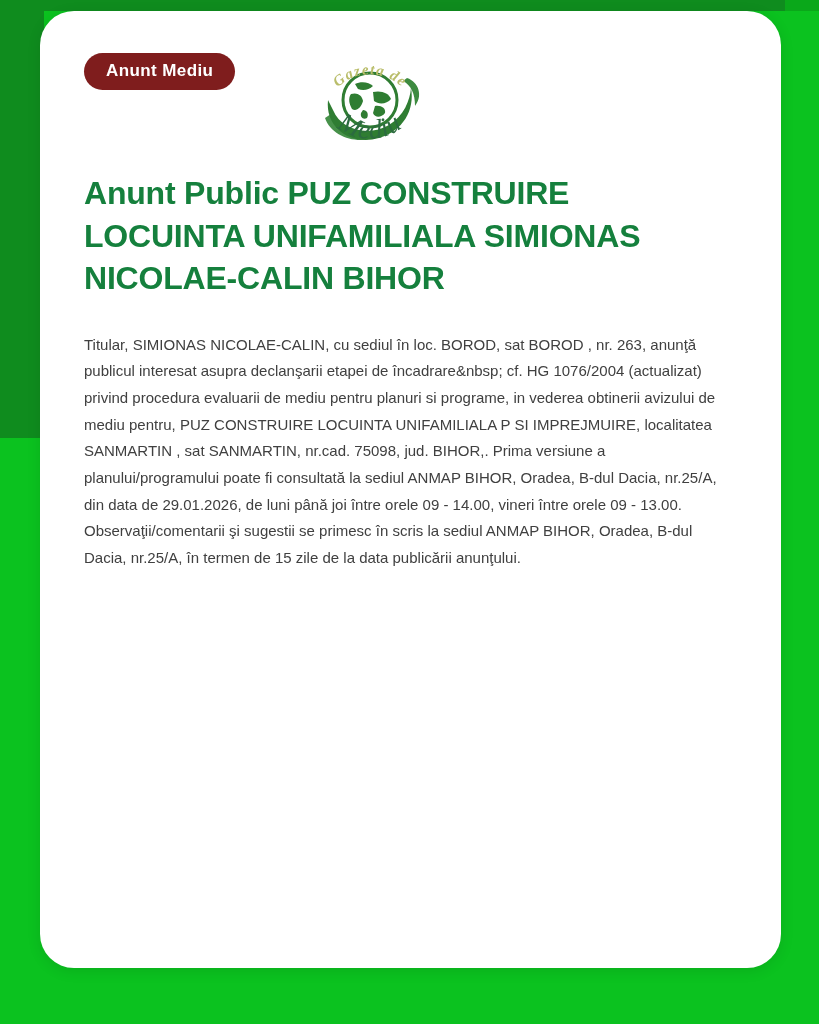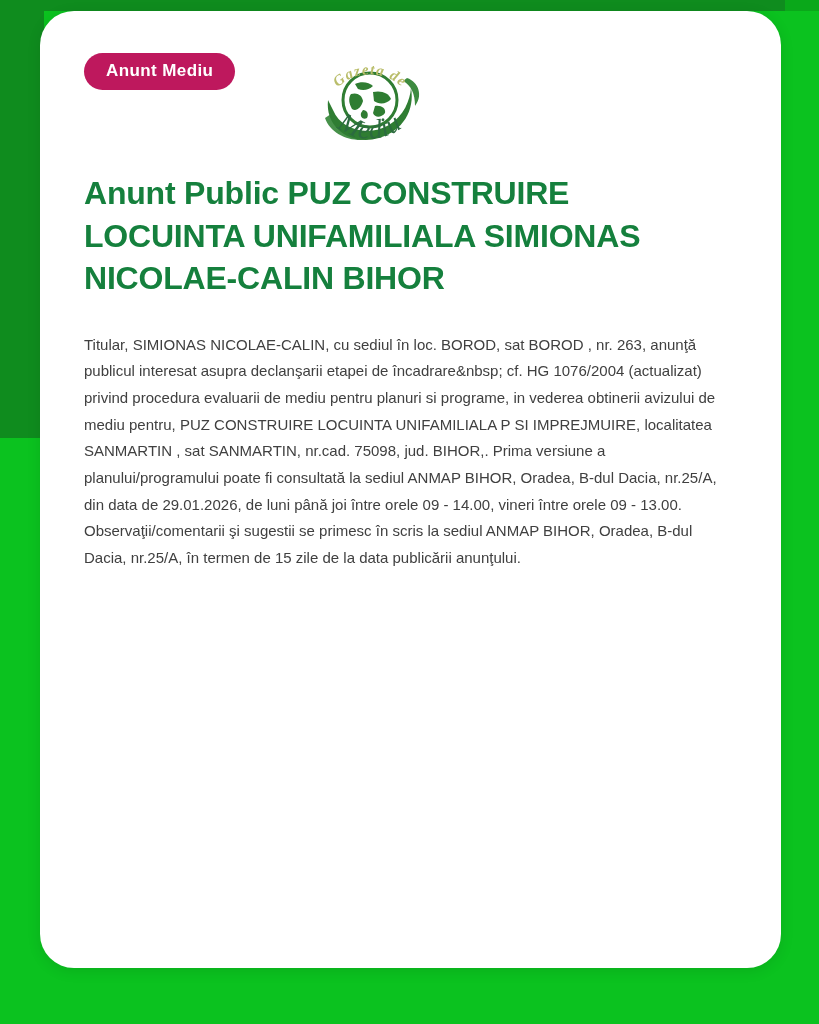--- a/index.html
+++ b/index.html
@@ -62,21 +62,21 @@
   .header-row {
     display: flex;
     align-items: flex-start;
     height: 108px;
   }
 
   .badge {
     display: inline-flex;
     align-items: center;
     justify-content: center;
-    background: #be185d;
+    background: #7f1d1d;
     color: #ffffff;
     font-size: 17px;
     font-weight: bold;
     letter-spacing: 0.4px;
     border-radius: 20px;
     padding: 9px 22px 10px 22px;
     height: 37px;
     margin-top: 11px;
     white-space: nowrap;
   }

